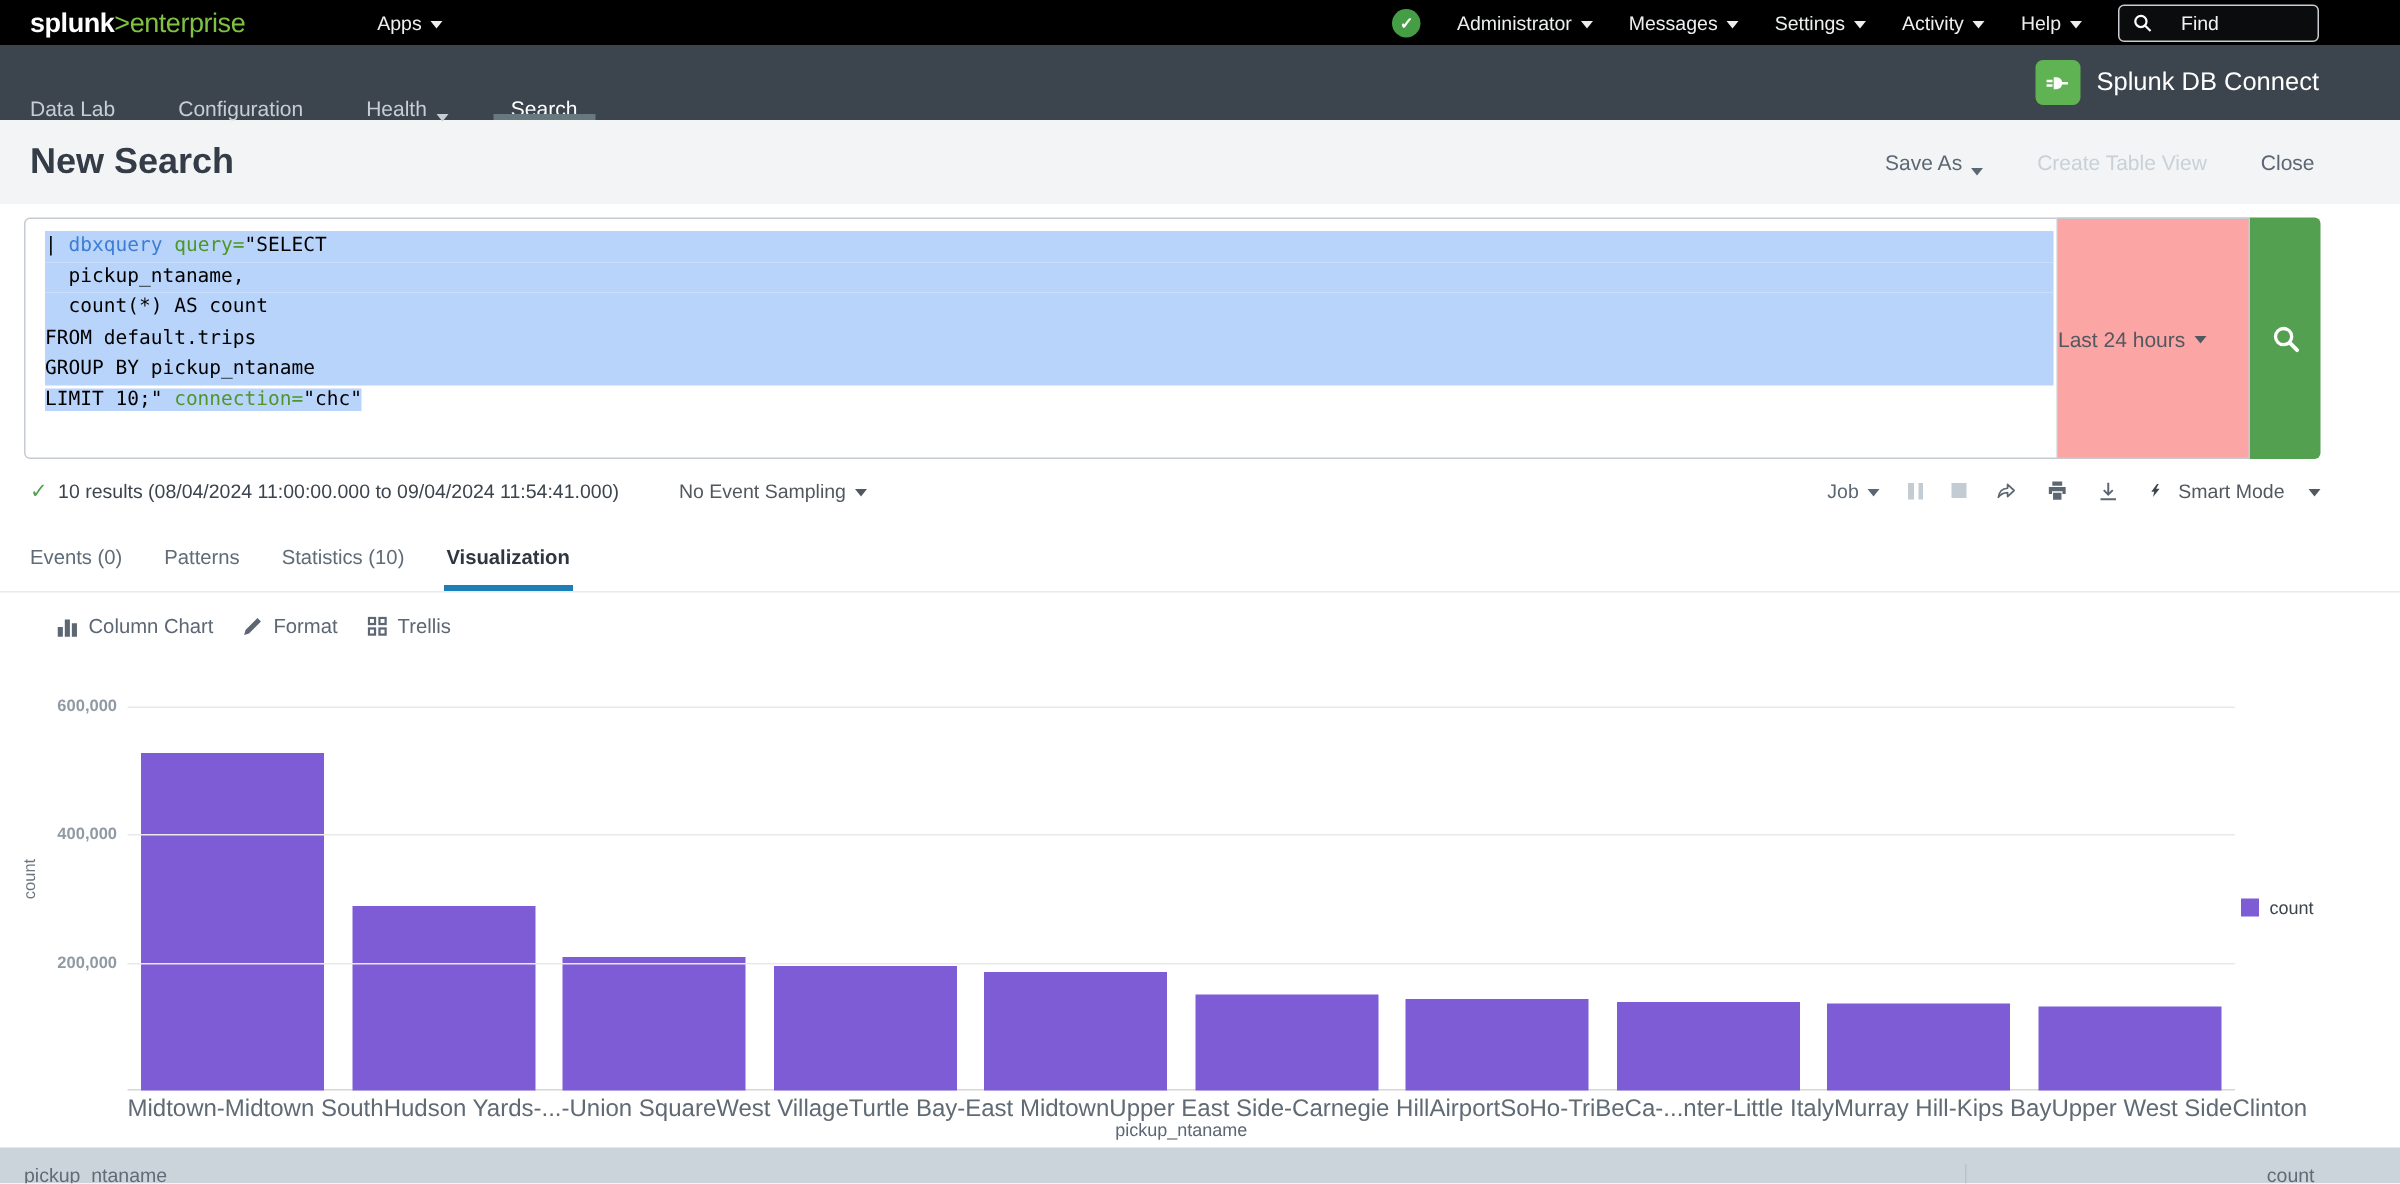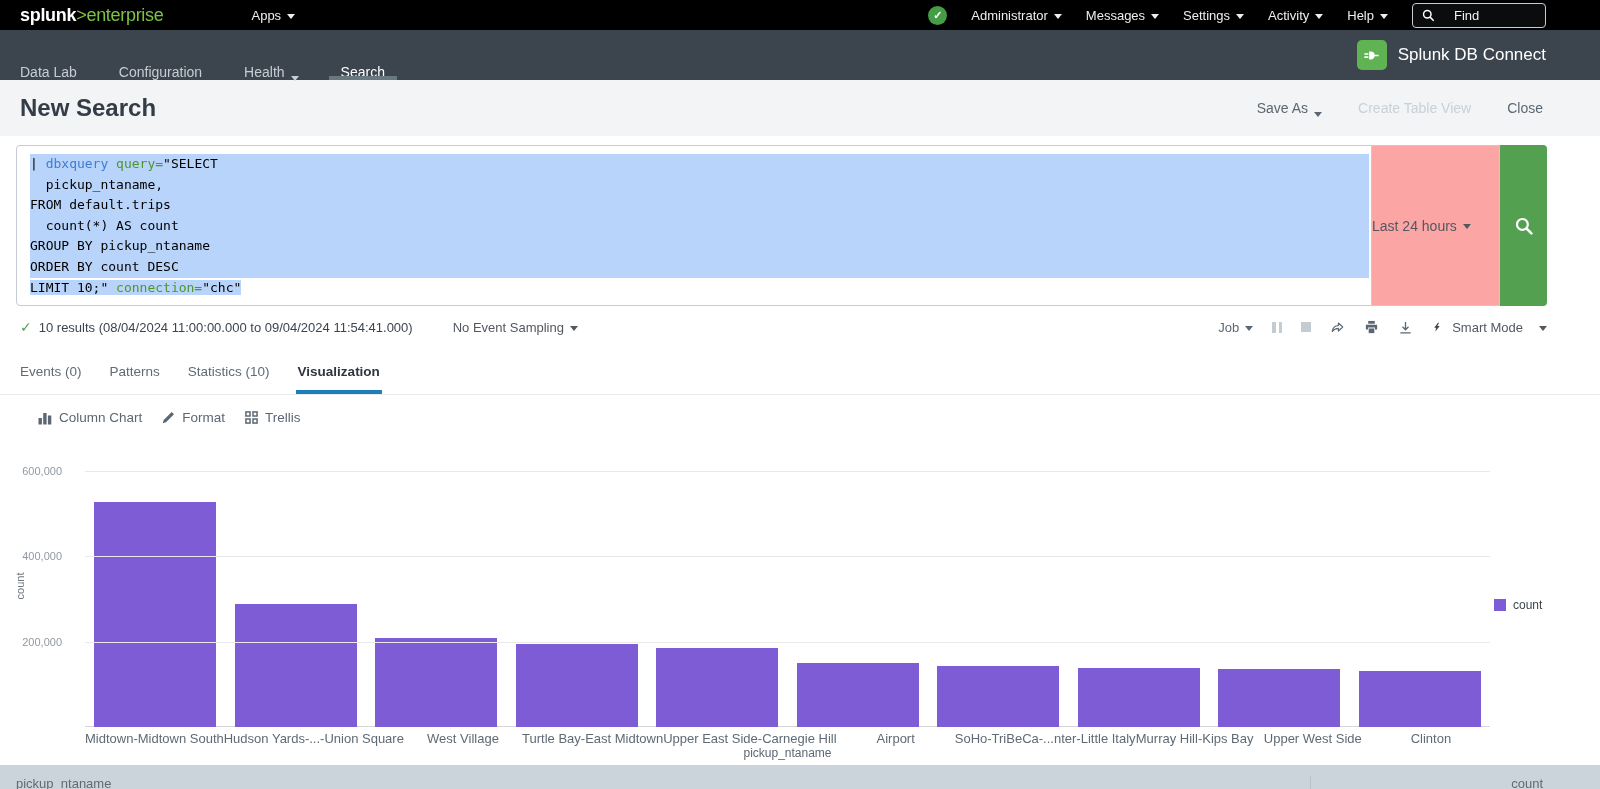--- a/index.html
+++ b/index.html
@@ -72,24 +72,24 @@
 
   
   .chart-region { position:relative; height:317px; background:#fff; }
   .chart-plot { position:absolute; left:85px; right:110px; top:0; height:287px; }
   .gridline { position:absolute; left:0; right:0; height:1px; background:#e9e9e9; }
   .axis-base { position:absolute; left:0; right:0; bottom:0; height:1px; background:#d6d6d6; }
   .bars { position:absolute; left:0; right:0; top:0; bottom:0; display:flex; align-items:flex-end; }
   .bar-cell { flex:1; display:flex; justify-content:center; align-items:flex-end; height:100%; }
   .bar { width:87%; }
   .y-gutter { position:absolute; left:0; top:0; width:78px; height:287px; }
-  .y-label { position:absolute; right:16px; font-size:11px; color:#909aa4; transform:translateY(-50%); }
+  .y-label { position:absolute; right:0; font-size:11px; color:#909aa4; transform:translateY(-50%);font-weight:bold; }
   .ylabel-title { position:absolute; left:0; top:140px; width:40px; text-align:center; transform:rotate(-90deg); font-size:11px; color:#6b7680; }
   .x-labels { position:absolute; left:85px; right:110px; top:291px; display:flex; }
-  .x-label { flex:1; text-align:center; font-size:13px; color:#5f6a74; white-space:nowrap; overflow:visible; }
+  .x-label { flex:1; text-align:center; font-size:16px; color:#5f6a74; white-space:nowrap; overflow:visible; }
   .xaxis-title { position:absolute; left:85px; right:110px; top:306px; text-align:center; font-size:12px; color:#5c6773; }
   .legend { position:absolute; left:1494px; top:158px; display:flex; align-items:center; gap:7px; font-size:12px; color:#3c444d; cursor:pointer; }
   .legend-swatch { width:12px; height:12px; display:inline-block; }
 
   
   .footer-bar { position:absolute; bottom:0; left:0; right:0; height:24px; background:#ccd4db; overflow:hidden; }
   .footer-inner { display:flex; height:40px; padding-top:11px; font-size:13px; color:#5f6b76; }
   .fcol-left { flex:1; padding-left:16px; }
   .fcol-right { width:290px; text-align:right; padding-right:57px; border-left:1px solid #bac3cb; }
 </style>
@@ -175,24 +175,23 @@
     <span class="hlink">
         <span>Close</span>
       </span>
   </div>
 </section>
 
 <section class="search-row">
   <div class="query-box">
     <div class="qline"><span>| </span><span class="tok-cmd">dbxquery</span><span class="tok-param"> query=</span><span>"SELECT</span></div>
     <div class="qline"><span>  pickup_ntaname,</span></div>
+    <div class="qline"><span>  count(*) AS count</span></div>
     <div class="qline"><span>FROM default.trips</span></div>
-    <div class="qline"><span>  count(*) AS count</span></div>
     <div class="qline"><span>GROUP BY pickup_ntaname</span></div>
-    <div class="qline"><span>ORDER BY count DESC</span></div>
     <div class="qline last"><span class="sel"><span>LIMIT 10;" </span><span class="tok-param">connection=</span><span>"chc"</span></span></div>
   </div>
   <div class="time-range">
       <span>Last 24 hours</span>
       <span class="caret"></span>
     </div>
   <button class="search-btn">
     <svg width="20" height="20" viewBox="0 0 20 20">
         <circle cx="8.4" cy="8.4" r="5.4" fill="none" stroke="#fff" stroke-width="2.2"></circle>
         <line x1="12.6" y1="12.6" x2="17.4" y2="17.4" stroke="#fff" stroke-width="2.6" stroke-linecap="round"></line>

